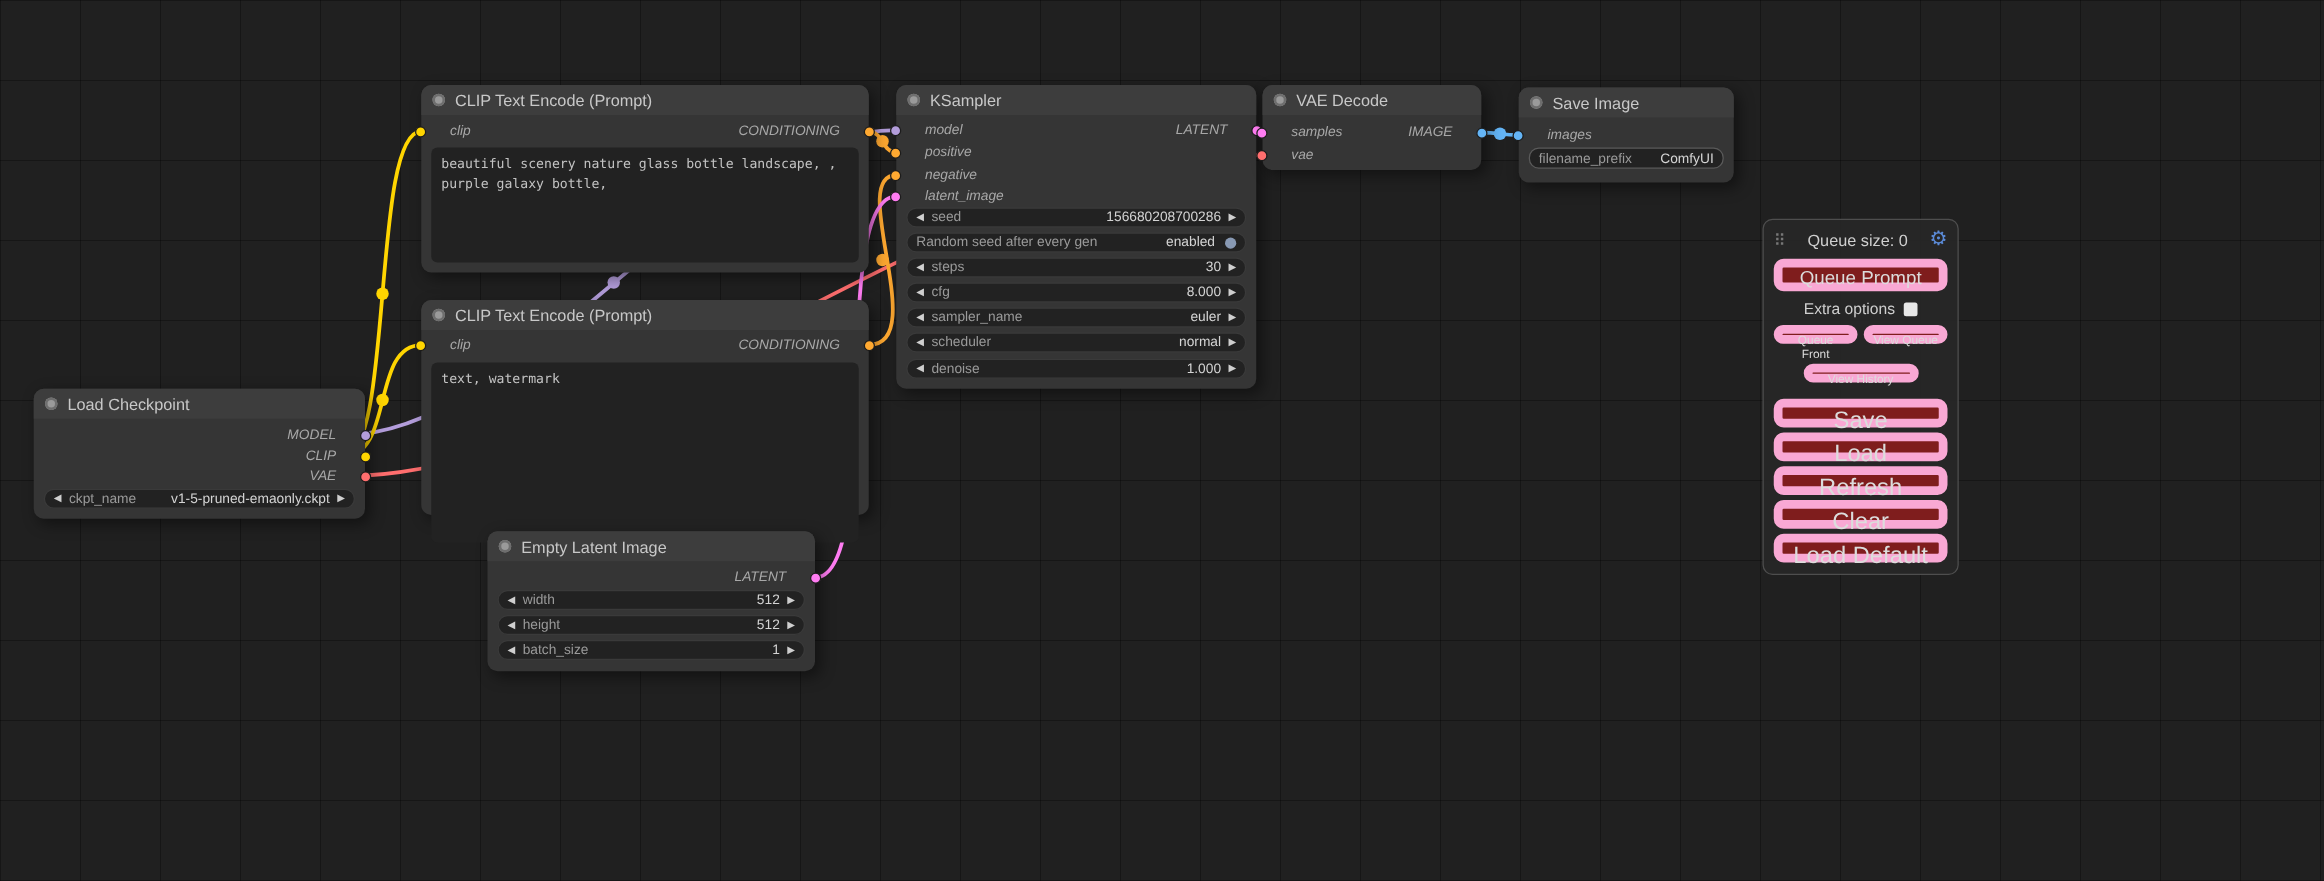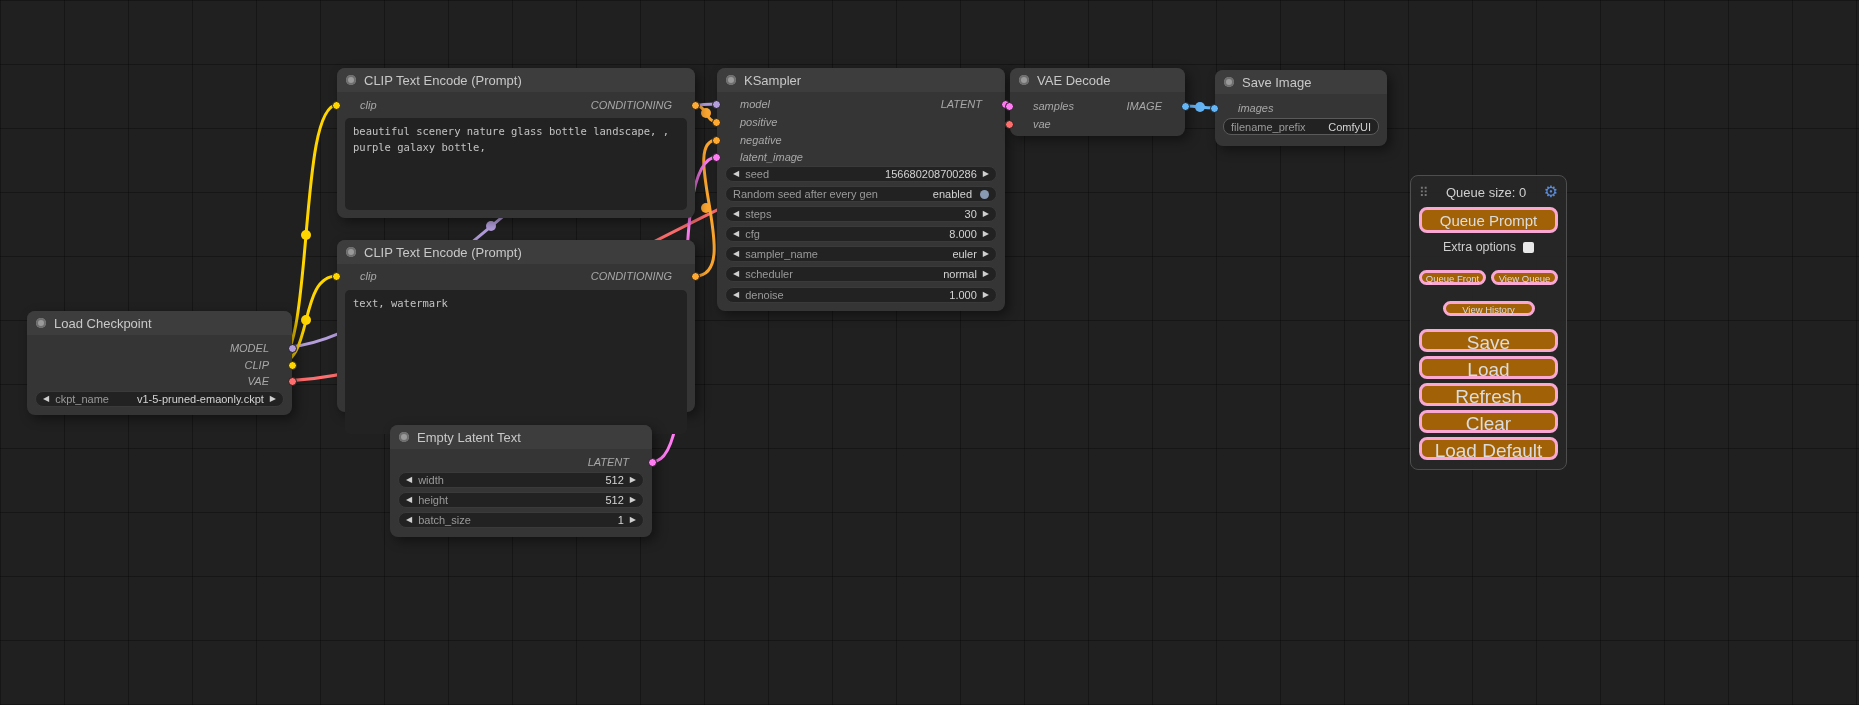--- a/index.html
+++ b/index.html
@@ -44,28 +44,28 @@
   .c-model{background:#B39DDB;} .c-clip{background:#FFD500;} .c-vae{background:#FF6E6E;}
   .c-cond{background:#FFA931;} .c-latent{background:#FF7CF2;} .c-image{background:#64B5F6;}
 
   #queue-panel{position:absolute;left:1410px;top:175px;width:157px;z-index:3;
         background:rgba(38,38,38,.97);border:1px solid #4e4e4e;border-radius:8px;
         padding:6px 8px 9px;display:flex;flex-direction:column;}
   .qp-header{display:flex;align-items:center;height:20px;color:#cfcfcf;font-size:13px;}
   .drag-dots{color:#777;font-size:13px;cursor:grab;}
   .qp-title{flex:1;text-align:center;}
   .gear{color:#5B8BD9;font-size:16px;line-height:1;cursor:pointer;}
-  .btn{background:#a16207;border:3px solid #f9a8d4;border-radius:8px;color:#dcdcdc;
+  .btn{background:#7f1d1d;border:7px solid #f9a8d4;border-radius:8px;color:#dcdcdc;
         font-family:"Liberation Sans",sans-serif;cursor:pointer;}
   .btn-large{height:26px;font-size:15px;margin-top:5px;}
   .btn-action{height:23px;font-size:19px;margin-top:4px;}
   .extra-row{display:flex;align-items:center;justify-content:center;gap:7px;margin-top:7px;
         font-size:12.5px;color:#cfcfcf;}
   .checkbox{width:11px;height:11px;background:#e8e8e8;border-radius:2px;cursor:pointer;}
-  .small-row{display:flex;gap:5px;margin-top:16px;}
+  .small-row{display:flex;gap:5px;margin-top:6px;}
   .btn-small{flex:1;height:15px;font-size:9.5px;border-radius:8px;padding:0;}
   .vh-row{display:flex;justify-content:center;margin-top:16px;}
   .btn-small.vh{flex:none;width:92px;}
   .actions{margin-top:9px;display:flex;flex-direction:column;}
 </style>
 </head>
 <body>
 
 <div id="canvas">
 
@@ -142,21 +142,21 @@
     <div class="port out" style="top:29px">
       <span class="pdot c-cond"></span>
       <span class="plabel">CONDITIONING</span>
     </div>
     <textarea class="node-text" style="top: 50px; height: 144px;">text, watermark</textarea>
   </div>
 
   <div class="node" style="left:390px;top:425px;width:262px;height:112px;">
     <div class="node-title">
       <span class="collapse-dot"></span>
-      <span>Empty Latent Text</span>
+      <span>Empty Latent Image</span>
     </div>
     <div class="port out" style="top:30px">
       <span class="pdot c-latent"></span>
       <span class="plabel">LATENT</span>
     </div>
     <div class="widget" style="top:47px">
       <span class="arrow">◀</span>
       <span>width</span>
       <span class="wvalue">512</span>
       <span class="arrow">▶</span>

